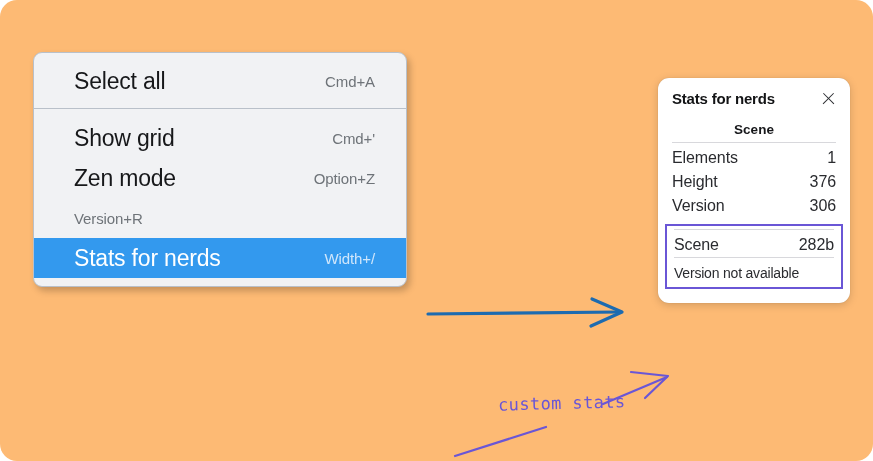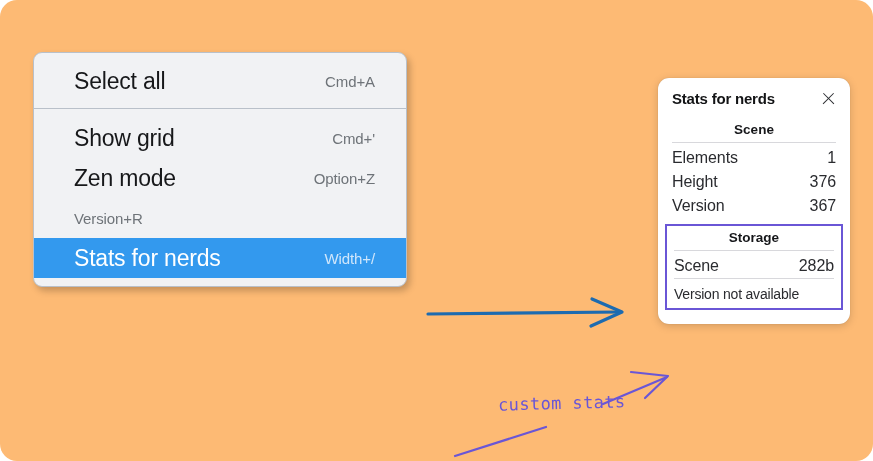--- a/index.html
+++ b/index.html
@@ -224,27 +224,26 @@
       <div class="stat-row">
         <span class="label">Elements</span>
         <span class="value">1</span>
       </div>
       <div class="stat-row">
         <span class="label">Height</span>
         <span class="value">376</span>
       </div>
       <div class="stat-row">
         <span class="label">Version</span>
-        <span class="value">367</span>
+        <span class="value">306</span>
       </div>
     </div>
 
     <div class="custom-box">
       <div>
-        <div class="section-title">Storage</div>
         <div class="section-rule"></div>
         <div class="stat-row">
           <span class="label">Scene</span>
           <span class="value">282b</span>
         </div>
       </div>
 
       <div>
         <div class="section-rule"></div>
         <div class="stat-note">Version not available</div>

